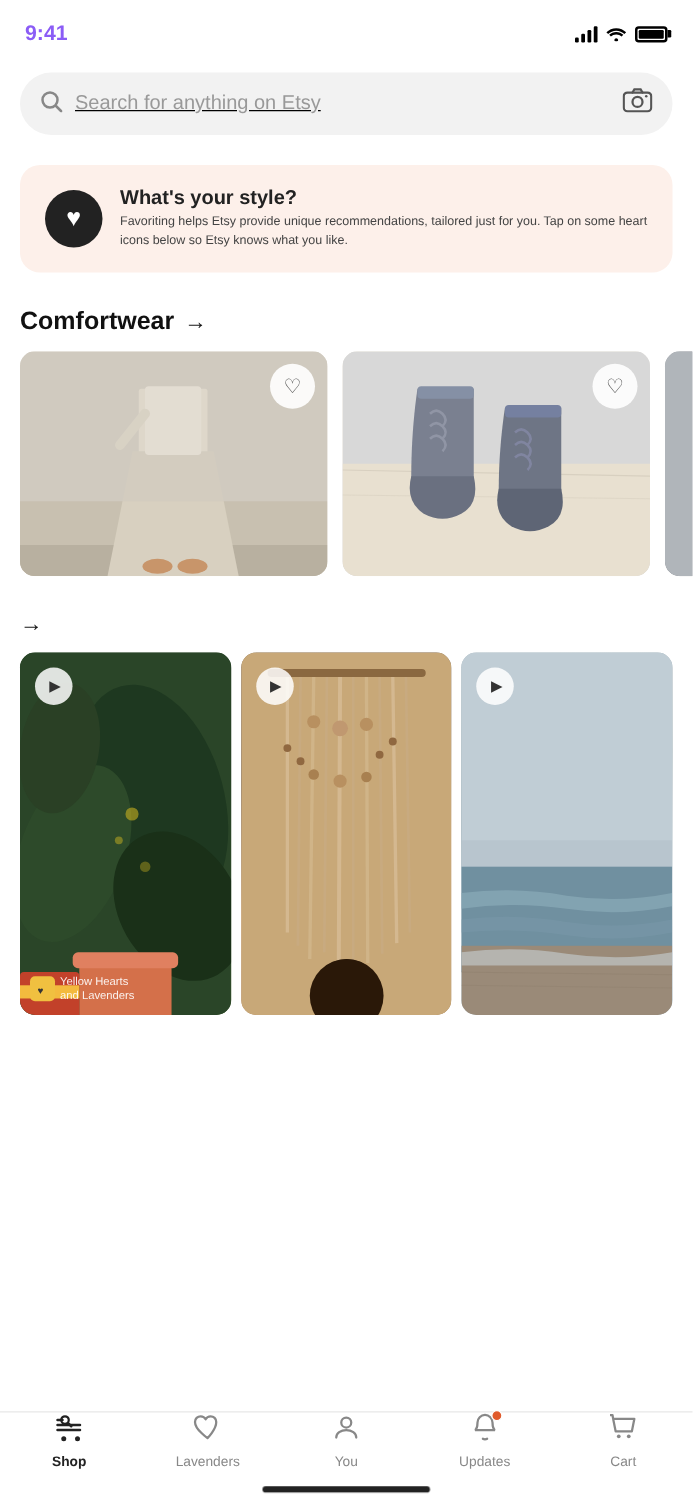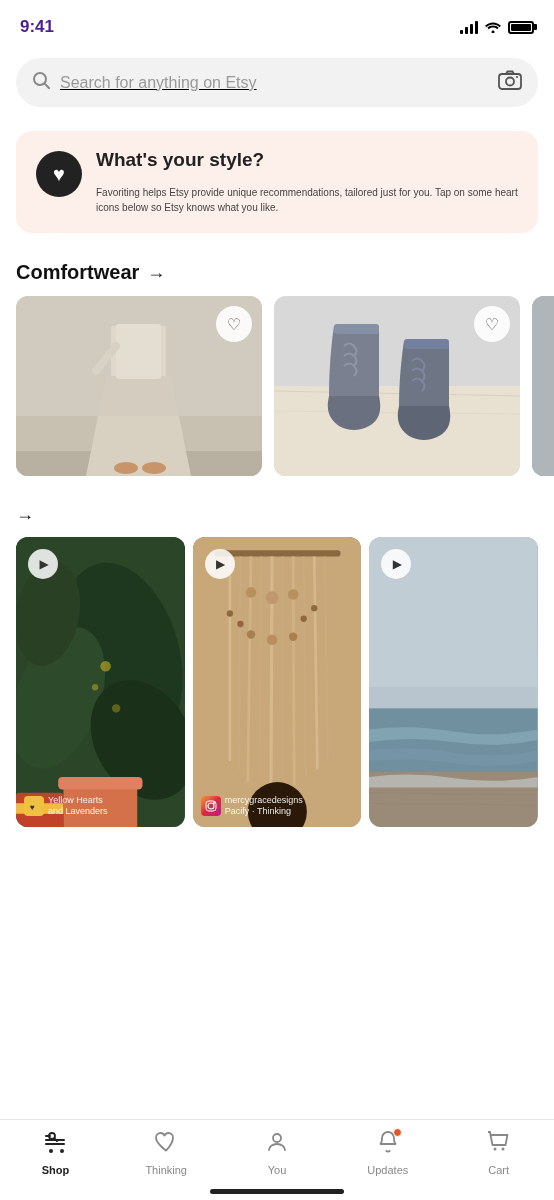--- a/index.html
+++ b/index.html
@@ -17,21 +17,21 @@
     .status-bar {
       display: flex;
       justify-content: space-between;
       align-items: center;
       padding: 12px 20px 8px 20px;
       height: 50px;
     }
     .status-time {
       font-size: 17px;
       font-weight: 600;
-      color: #4c1d95;
+      color: #8b5cf6;
     }
     .status-icons {
       display: flex;
       align-items: center;
       gap: 6px;
     }
     .signal-bars {
       display: flex;
       align-items: flex-end;
       gap: 2px;
@@ -123,24 +123,24 @@
       margin-top: 2px;
     }
     .heart-badge-icon {
       color: #fff;
       font-size: 20px;
     }
     .style-text {
       flex: 1;
     }
     .style-title {
-      font-size: 19px;
+      font-size: 16px;
       font-weight: 700;
       color: #222;
-      margin-bottom: 14px;
+      margin-bottom: 2px;
     }
     .style-desc {
       font-size: 10px;
       color: #444;
       line-height: 1.5;
     }
 
     
     .section-header {
       display: flex;
@@ -279,21 +279,21 @@
     
     .bottom-nav {
       position: fixed;
       bottom: 0;
       width: 554px;
       background: #fff;
       border-top: 1px solid #e8e8e8;
       display: flex;
       align-items: center;
       justify-content: space-around;
-      padding: 10px 0 24px 0;
+      padding: 0 0 24px 0;
     }
     .nav-item {
       display: flex;
       flex-direction: column;
       align-items: center;
       gap: 4px;
       cursor: pointer;
       min-width: 60px;
     }
     .nav-icon {
@@ -561,30 +561,20 @@
       <circle cx="105" cy="85" r="3" fill="#906840"></circle>
       <circle cx="115" cy="75" r="3" fill="#906840"></circle>
 
       <circle cx="80" cy="265" r="25" fill="#3a2818" opacity="0.9"></circle>
 
       <ellipse cx="80" cy="268" rx="28" ry="28" fill="#2a1808"></ellipse>
     </svg>
     <div class="play-btn">
       <span class="play-icon">▶</span>
     </div>
-    <div class="post-badge">
-      <div class="post-badge-insta">
-        <svg width="12" height="12" viewBox="0 0 12 12">
-          <circle cx="6" cy="6" r="3" stroke="white" stroke-width="1.2" fill="none"></circle>
-          <circle cx="9" cy="3" r="1" fill="white"></circle>
-          <rect x="1" y="1" width="10" height="10" rx="3" stroke="white" stroke-width="1" fill="none"></rect>
-        </svg>
-      </div>
-      <span class="post-badge-text">mercygracedesigns<br>Pacify · Thinking</span>
-    </div>
   </div>
 
   <div class="post-card post-card-3">
     <svg width="100%" height="100%" viewBox="0 0 160 290" preserveAspectRatio="xMidYMid slice" xmlns="http://www.w3.org/2000/svg">
 
       <rect width="160" height="180" fill="#c0cdd5"></rect>
 
       <rect x="0" y="150" width="160" height="30" fill="#b0bec8" opacity="0.5"></rect>
 
       <rect x="0" y="170" width="160" height="80" fill="#7090a0"></rect>
@@ -624,21 +614,21 @@
     <span class="nav-label active">Shop</span>
   </div>
 
 
   <div class="nav-item">
     <div class="nav-icon">
       <svg width="26" height="24" viewBox="0 0 26 24" fill="none">
         <path d="M13 20.5C13 20.5 3 13.5 3 7.5C3 5.01 5.01 3 7.5 3C9.24 3 10.75 3.96 11.5 5.5C12.25 3.96 13.76 3 15.5 3C17.99 3 20 5.01 20 7.5C20 13.5 13 20.5 13 20.5Z" stroke="#888" stroke-width="1.8" fill="none" stroke-linejoin="round"></path>
       </svg>
     </div>
-    <span class="nav-label">Thinking</span>
+    <span class="nav-label">Lavenders</span>
   </div>
 
   <div class="nav-item">
     <div class="nav-icon">
       <svg width="24" height="24" viewBox="0 0 24 24" fill="none">
         <circle cx="12" cy="8" r="4" stroke="#888" stroke-width="1.8"></circle>
         <path d="M4 20C4 16.69 7.58 14 12 14C16.42 14 20 16.69 20 20" stroke="#888" stroke-width="1.8" stroke-linecap="round"></path>
       </svg>
     </div>
     <span class="nav-label">You</span>

